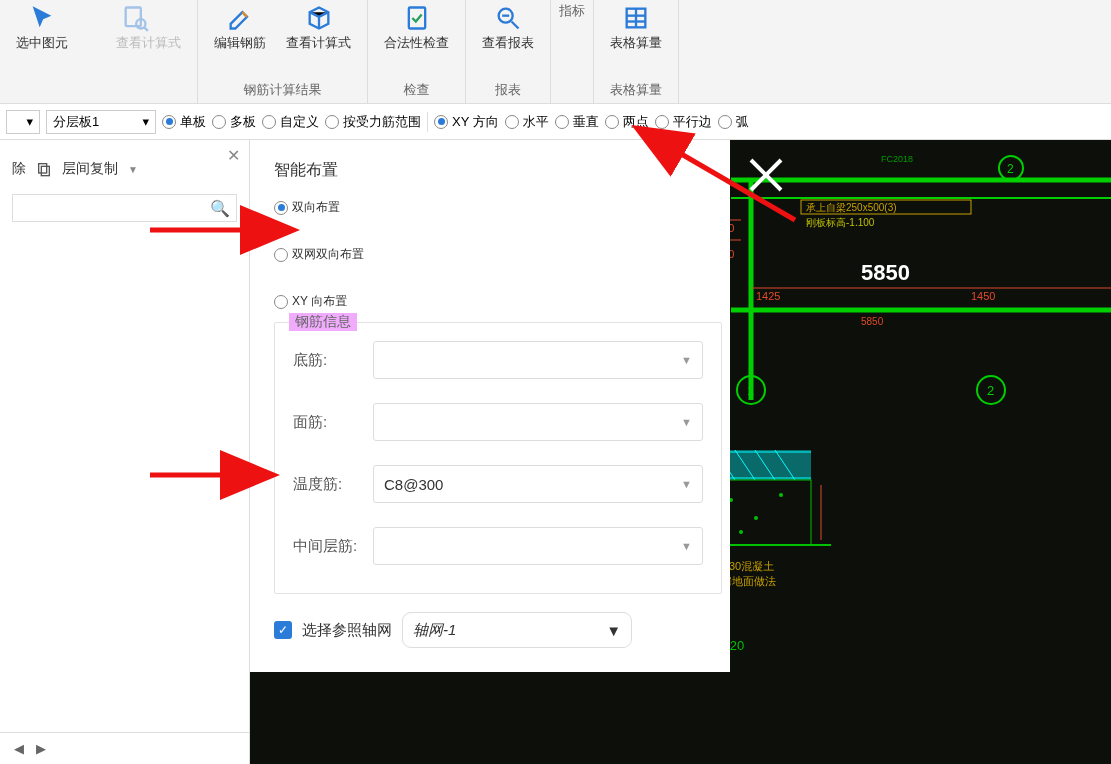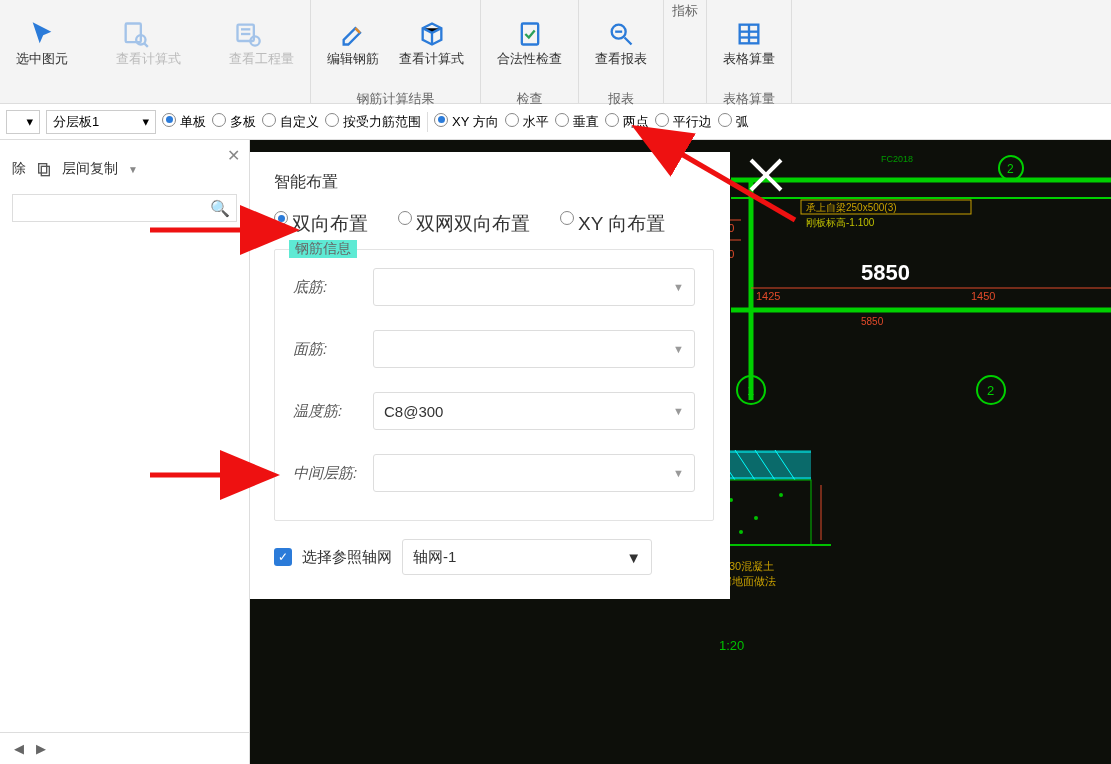--- a/index.html
+++ b/index.html
@@ -1,58 +1,58 @@
 <!DOCTYPE html>
 <html><head>
   <meta charset="utf-8">
   <style>
     * { margin: 0; padding: 0; box-sizing: border-box; font-family: "Microsoft YaHei", sans-serif; }
     body { background: #f4f4f4; width: 1111px; height: 764px; overflow: hidden; position: relative; }
 
     .ribbon { background: #f4f4f4; height: 104px; border-bottom: 1px solid #ddd; display: flex; }
     .ribbon-group { display: flex; flex-direction: column; border-right: 1px solid #ddd; padding: 0 8px; }
     .ribbon-items { display: flex; gap: 4px; flex: 1; }
-    .ribbon-item { display: flex; flex-direction: column; align-items: center; justify-content: flex-start; padding: 20px 8px; min-width: 60px; cursor: pointer; }
+    .ribbon-item { display: flex; flex-direction: column; align-items: center; justify-content: flex-start; padding: 4px 8px; min-width: 60px; cursor: pointer; }
     .ribbon-item .ic { width: 28px; height: 28px; margin-bottom: 2px; }
     .ribbon-item-label { font-size: 13px; color: #333; text-align: center; }
     .ribbon-item.disabled .ribbon-item-label { color: #bbb; margin-left: 28px; }
     .ribbon-item.disabled .ic svg { opacity: .4; }
     .ribbon-group-label { font-size: 13px; color: #666; text-align: center; padding: 2px 0 4px 0; }
 
     .option-bar { background: #fff; border-bottom: 1px solid #ddd; height: 36px; display: flex; align-items: center; padding: 0 6px; font-size: 13px; gap: 6px; overflow: hidden; white-space: nowrap;}
     .combo { border: 1px solid #ccc; background: #fff; height: 24px; padding: 0 6px; display: flex; align-items: center; gap: 4px; min-width: 110px; justify-content: space-between;}
-    .radio { display: inline-flex; gap: 4px; cursor: pointer; }
+    .radio { display: inline-flex; align-items: center; gap: 4px; cursor: pointer; }
     .radio .dot { width:14px; height:14px; border:1px solid #888; border-radius:50%; display:inline-flex; align-items:center; justify-content:center;}
     .radio.selected .dot::after { content:""; width:7px;height:7px;background:#2b7bd9;border-radius:50%;}
     .sep-v { width:1px; height:20px; background:#ddd; }
 
     .workspace { display:flex; height: calc(764px - 104px - 36px); }
     .left-panel { width: 250px; background:#fff; border-right:1px solid #ddd; display:flex; flex-direction:column; position:relative;}
     .left-close { position:absolute; right:6px; top:6px; width:16px;height:16px; color:#888; cursor:pointer;}
     .left-tools { display:flex; align-items:center; gap:10px; padding:20px 12px 10px 12px; font-size:14px; color:#333;}
     .left-search { margin:6px 12px; border:1px solid #ddd; height:28px; display:flex; align-items:center; justify-content:flex-end; padding:0 6px;}
     .left-panel .filler{flex:1;}
     .bottom-tabs { height:32px; border-top:1px solid #ddd; display:flex; align-items:center; padding:0 8px; color:#666; font-size:13px;}
     .arrow-tab{width:22px;text-align:center;cursor:pointer;}
 
     .center { position:relative; flex:1; background:#000;}
     .canvas-bg { position:absolute; inset:0; background:#0d0f0a;}
 
-    .smart-panel { position:absolute; left:0; top:12px; width:480px; background:#fff; padding:20px 16px 24px 24px; font-size:15px; color:#333;}
+    .smart-panel { position:absolute; left:0; top:0; width:480px; background:#fff; padding:20px 8px 24px 24px; font-size:15px; color:#333;}
     .smart-title { font-size:16px; margin-bottom:18px;}
-    .layout-radios { display:flex; gap:30px; margin-bottom:12px; font-size:19px;}
+    .layout-radios { display:flex; gap:30px; margin-bottom:12px; font-size:12px;flex-direction:column;}
     .fieldset { border:1px solid #e3e3e3; border-radius:2px; padding:18px 18px 4px 18px; position:relative;}
-    .fieldset-legend { position:absolute; top:-10px; left:14px; background:#5eead4; padding:0 6px; color:#666; font-size:14px;}
+    .fieldset-legend { position:absolute; top:-10px; left:14px; background:#f0abfc; padding:0 6px; color:#666; font-size:14px;}
     .form-row { display:flex; align-items:center; margin-bottom:24px; gap:10px;}
-    .form-label { width:70px; color:#555;font-style:italic;}
+    .form-label { width:70px; color:#555;}
     .form-select { flex:1; border:1px solid #ddd; height:38px; border-radius:3px; display:flex; align-items:center; justify-content:space-between; padding:0 10px; color:#333;}
     .form-select .caret { color:#999; font-size:11px;}
     .check-row { display:flex; align-items:center; gap:10px; margin-top:18px;}
     .chk { width:18px;height:18px;border-radius:3px; background:#2b7bd9; display:inline-flex; align-items:center; justify-content:center; color:#fff; font-size:12px;}
-    .axis-select { border:1px solid #ddd; height:36px; border-radius:3px; display:flex; align-items:center; justify-content:space-between; padding:0 10px; width:250px;}
+    .axis-select { border:1px solid #ddd; height:36px; border-radius:9px; display:flex; align-items:center; justify-content:space-between; padding:0 10px; width:230px;font-style:italic;}
 
     
     .arrow { position:absolute; pointer-events:none;}
     .arrow svg{overflow:visible;}
 
     
     .cad { position:absolute; right:0; top:0; width:400px; height:100%; }
     .cad svg{width:100%;height:100%;}
 
     .ic svg{width:100%;height:100%;}
@@ -69,29 +69,20 @@
             </svg></span>
           <span class="ribbon-item-label">选中图元</span>
         </div>
       <div class="ribbon-item disabled">
           <span class="ic"><svg viewBox="0 0 24 24">
               <rect x="4" y="3" width="13" height="16" rx="1" fill="none" stroke="#2b7bd9" stroke-width="2"></rect>
               <circle cx="17" cy="17" r="4" fill="none" stroke="#2b7bd9" stroke-width="2"></circle>
               <line x1="20" y1="20" x2="23" y2="23" stroke="#2b7bd9" stroke-width="2"></line>
             </svg></span>
           <span class="ribbon-item-label">查看计算式</span>
-        </div>
-      <div class="ribbon-item disabled">
-          <span class="ic"><svg viewBox="0 0 24 24">
-              <rect x="3" y="4" width="14" height="14" rx="1" fill="none" stroke="#2b7bd9" stroke-width="2"></rect>
-              <line x1="6" y1="8" x2="14" y2="8" stroke="#2b7bd9" stroke-width="2"></line>
-              <line x1="6" y1="12" x2="14" y2="12" stroke="#2b7bd9" stroke-width="2"></line>
-              <circle cx="18" cy="18" r="4" fill="none" stroke="#2b7bd9" stroke-width="2"></circle>
-            </svg></span>
-          <span class="ribbon-item-label">查看工程量</span>
         </div>
     </div>
   </div>
 
   <div class="ribbon-group">
     <div class="ribbon-items">
       <div class="ribbon-item">
           <span class="ic"><svg viewBox="0 0 24 24">
               <path d="M4 17l10-10 4 4-10 10H4z" fill="none" stroke="#2b7bd9" stroke-width="2"></path>
               <path d="M14 7l4 4" stroke="#e08a2b" stroke-width="2"></path>

